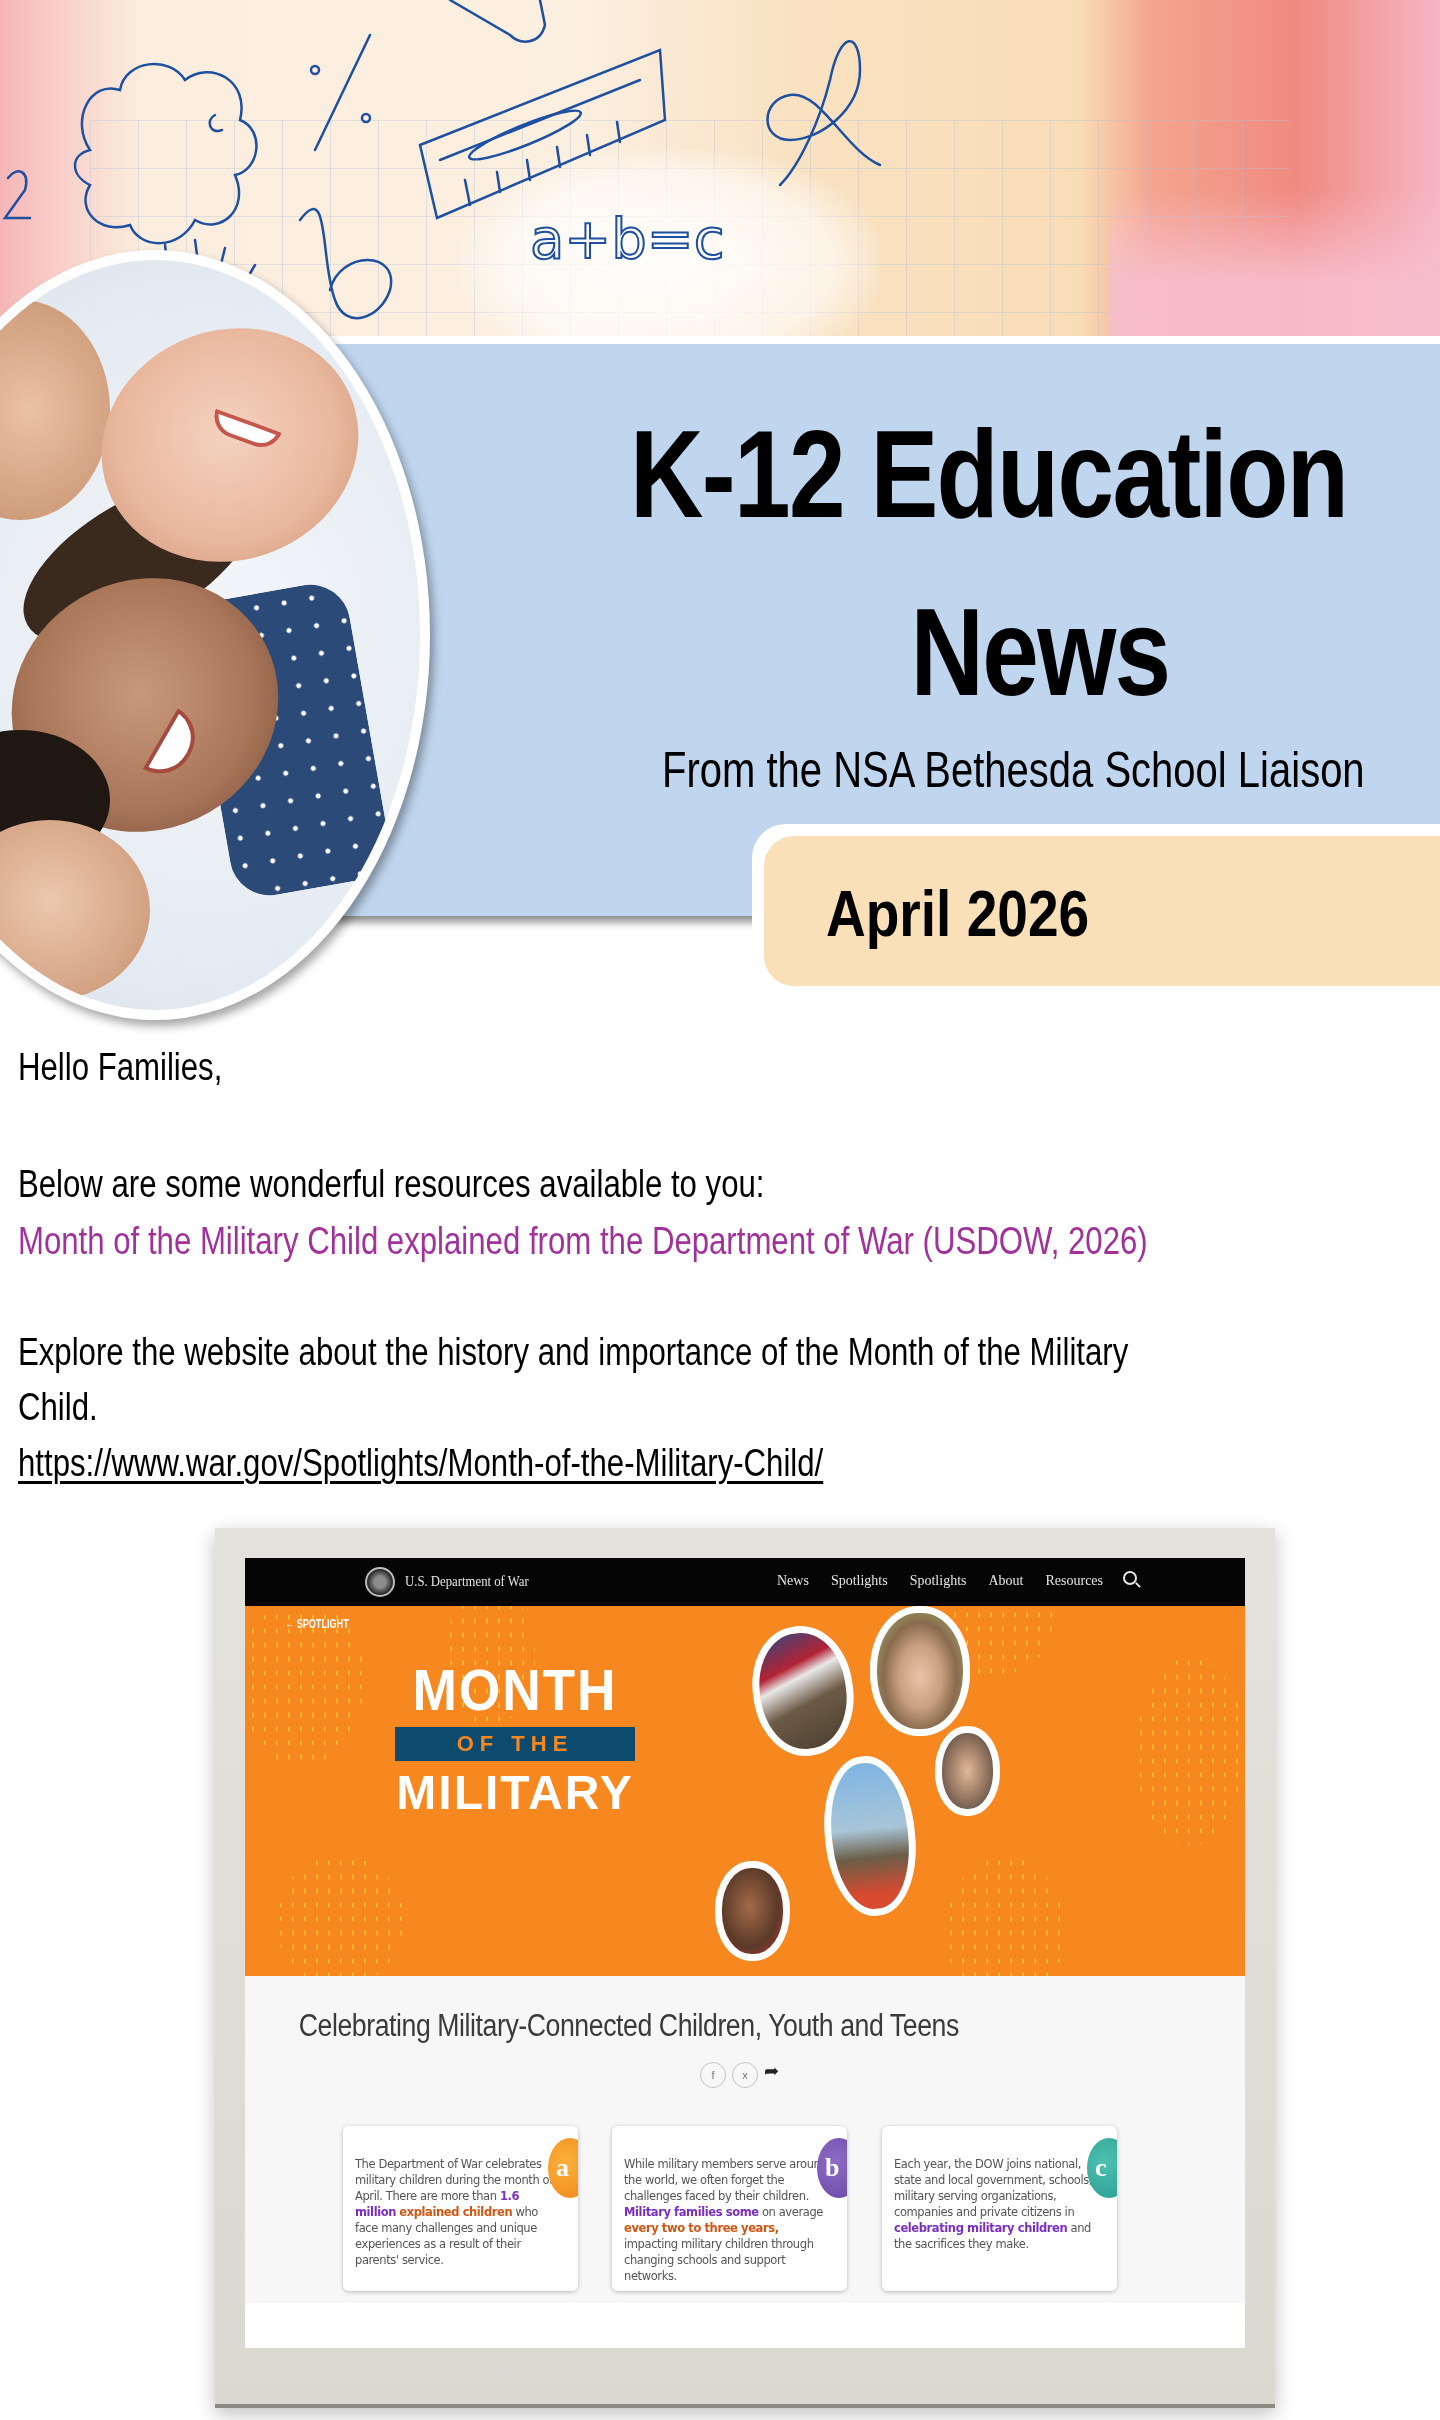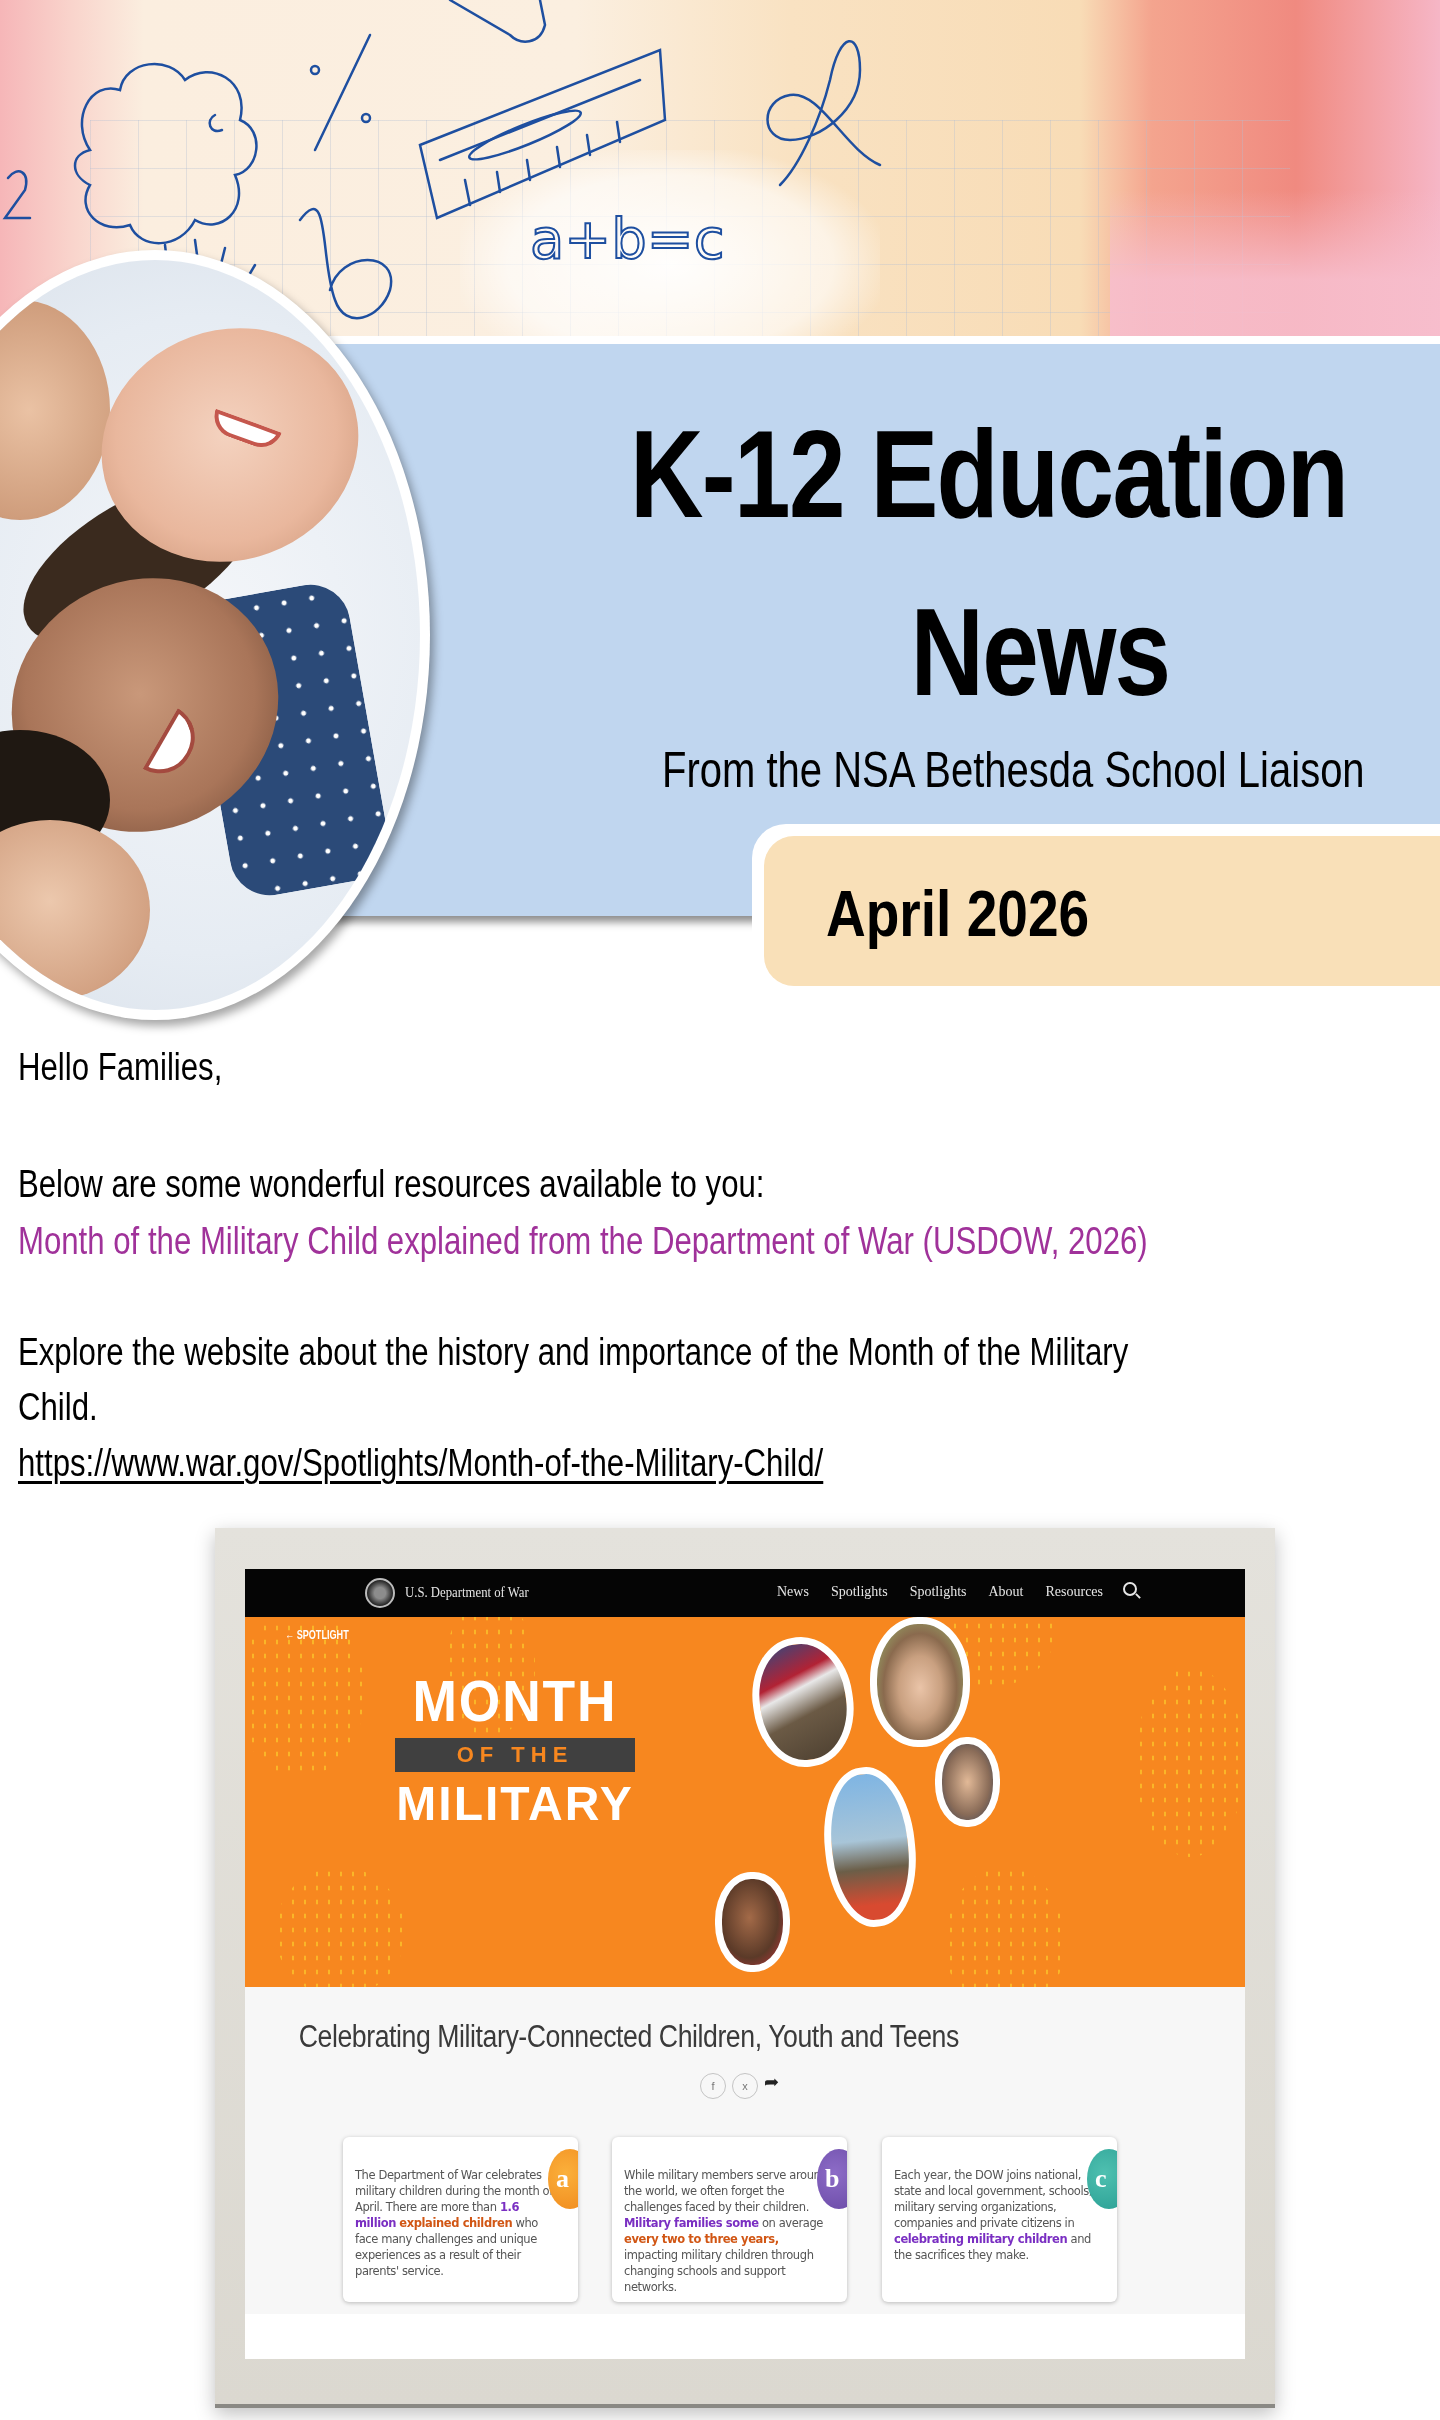--- a/index.html
+++ b/index.html
@@ -105,21 +105,21 @@
   .url-link { top: 1444px; color: #000; text-decoration: underline; text-decoration-thickness: 3px; text-underline-offset: 5px; }
 
   
   .frame {
     position: absolute; left: 215px; top: 1528px; width: 1060px; height: 880px;
     background: linear-gradient(180deg, #e4e2dc 0%, #dbd8d0 100%);
     border-bottom: 4px solid #8a8984;
     box-shadow: 0 6px 18px rgba(0,0,0,0.25);
   }
   .frame-inner {
-    position: absolute; left: 30px; top: 41px; width: 1000px; height: 790px;
+    position: absolute; left: 30px; top: 30px; width: 1000px; height: 790px;
     background: #f8f8f8; overflow: hidden;
     box-shadow: inset 0 0 0 1px #c8c6c0;
   }
   .site-nav {
     position: absolute; left: 0; top: 0; width: 1000px; height: 48px; background: #050505;
     display: flex; align-items: center;
   }
   .site-logo {
     position: absolute; left: 120px; top: 9px; width: 30px; height: 30px; border-radius: 50%;
     border: 2px solid #bdbdbd; background: radial-gradient(circle, #8c8c8c 30%, #222 70%);
@@ -138,21 +138,21 @@
     background-size: 12px 14px; opacity: 0.85; }
   .dots.d1 { left: -10px; top: -10px; width: 130px; height: 170px; }
   .dots.d2 { left: 200px; top: -20px; width: 90px; height: 140px; }
   .dots.d3 { left: 680px; top: -40px; width: 130px; height: 110px; }
   .dots.d4 { left: 890px; top: 50px; width: 110px; height: 190px; }
   .dots.d5 { left: 30px; top: 250px; width: 130px; height: 130px; }
   .dots.d6 { left: 700px; top: 250px; width: 120px; height: 150px; }
   .spotlight { position: absolute; left: 40px; top: 10px; color: #fff; font-size: 13px; font-weight: bold; white-space: nowrap; transform: scaleX(0.7); transform-origin: left top; }
   .hero-title { position: absolute; left: 150px; top: 55px; width: 240px; color: #fff; font-weight: bold; text-align: center; }
   .hero-title .ht-month { font-size: 58px; letter-spacing: 2px; line-height: 1; transform: scaleX(0.92); }
-  .hero-title .ht-ofthe { margin: 8px 0; background: #404040; color: #f7871f; font-size: 22px; letter-spacing: 6px; padding: 4px 0; }
+  .hero-title .ht-ofthe { margin: 8px 0; background: #0c4a6e; color: #f7871f; font-size: 22px; letter-spacing: 6px; padding: 4px 0; }
   .hero-title .ht-military { font-size: 48px; letter-spacing: 2px; line-height: 1; }
   .hero-title .ht-child { font-size: 72px; letter-spacing: 2px; line-height: 1; }
   .blob { position: absolute; border-radius: 48%; border: 7px solid #fff; overflow: hidden; }
   .blob.b1 { left: 508px; top: 20px; width: 100px; height: 130px; background: linear-gradient(160deg, #2d4a83 0%, #b22234 30%, #e8e8e8 40%, #6b5a45 60%, #4c3f30 100%); transform: rotate(-8deg); }
   .blob.b2 { left: 625px; top: 0px; width: 100px; height: 130px; background: radial-gradient(ellipse at 50% 55%, #eac4a8 0%, #c9a080 35%, #8a6a4e 60%, #9bbc6e 100%); }
   .blob.b3 { left: 580px; top: 150px; width: 90px; height: 160px; background: linear-gradient(180deg, #7fb5e3 0%, #a8c5d8 45%, #6b5e48 65%, #d84a30 90%); transform: rotate(-6deg); }
   .blob.b4 { left: 690px; top: 120px; width: 65px; height: 90px; background: radial-gradient(ellipse, #e2b997 0%, #8a6c58 60%, #354055 100%); }
   .blob.b5 { left: 470px; top: 255px; width: 75px; height: 100px; background: radial-gradient(ellipse at 45% 45%, #a36a48 0%, #5b3a28 60%, #c4313b 100%); }
 
   .site-body { position: absolute; left: 0; top: 418px; width: 1000px; height: 372px; background: #f7f7f7; }

